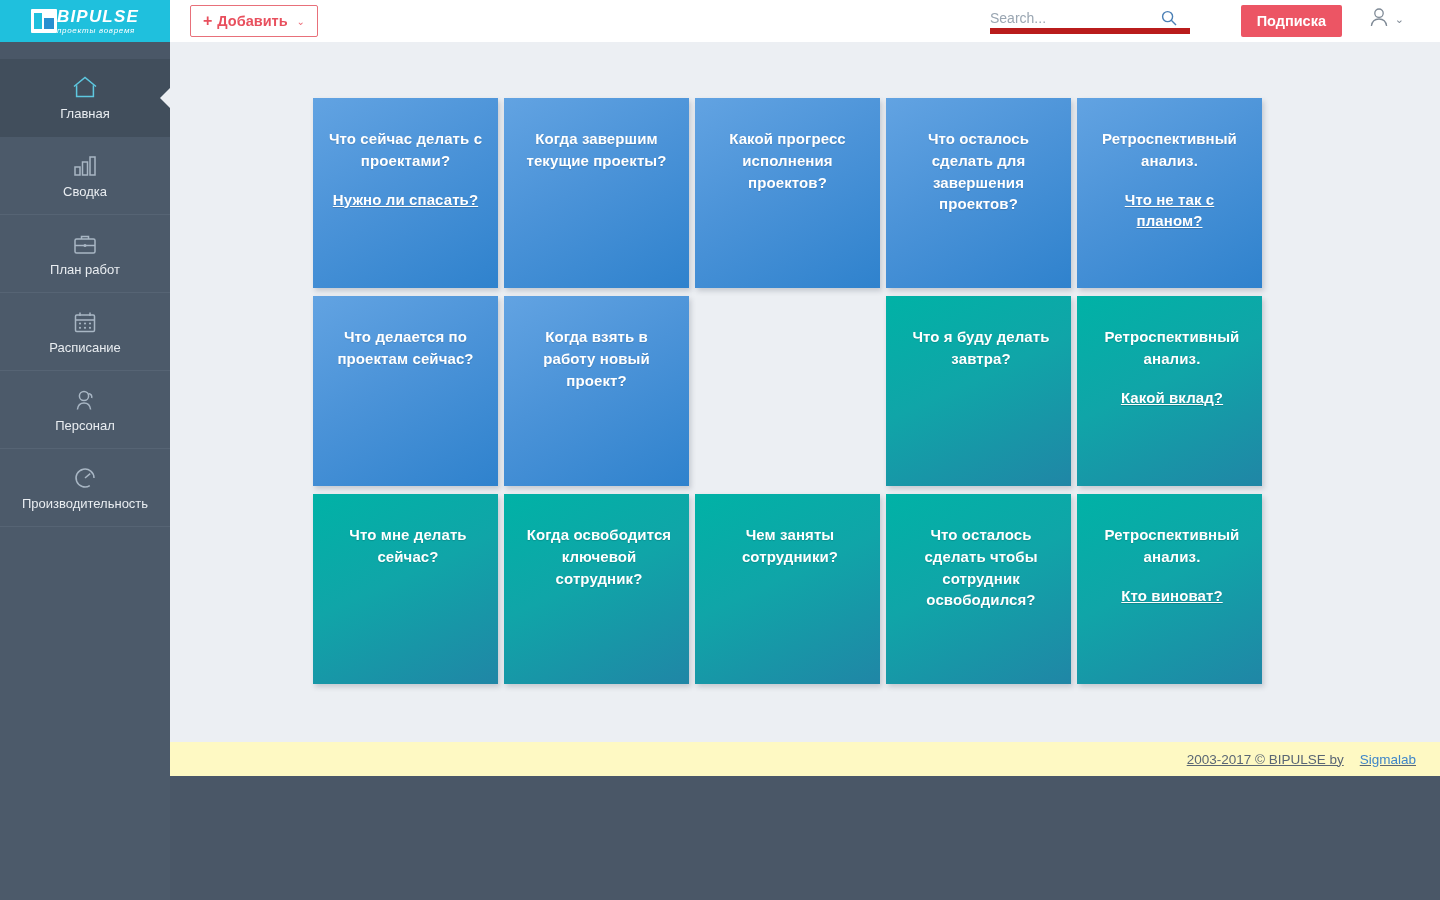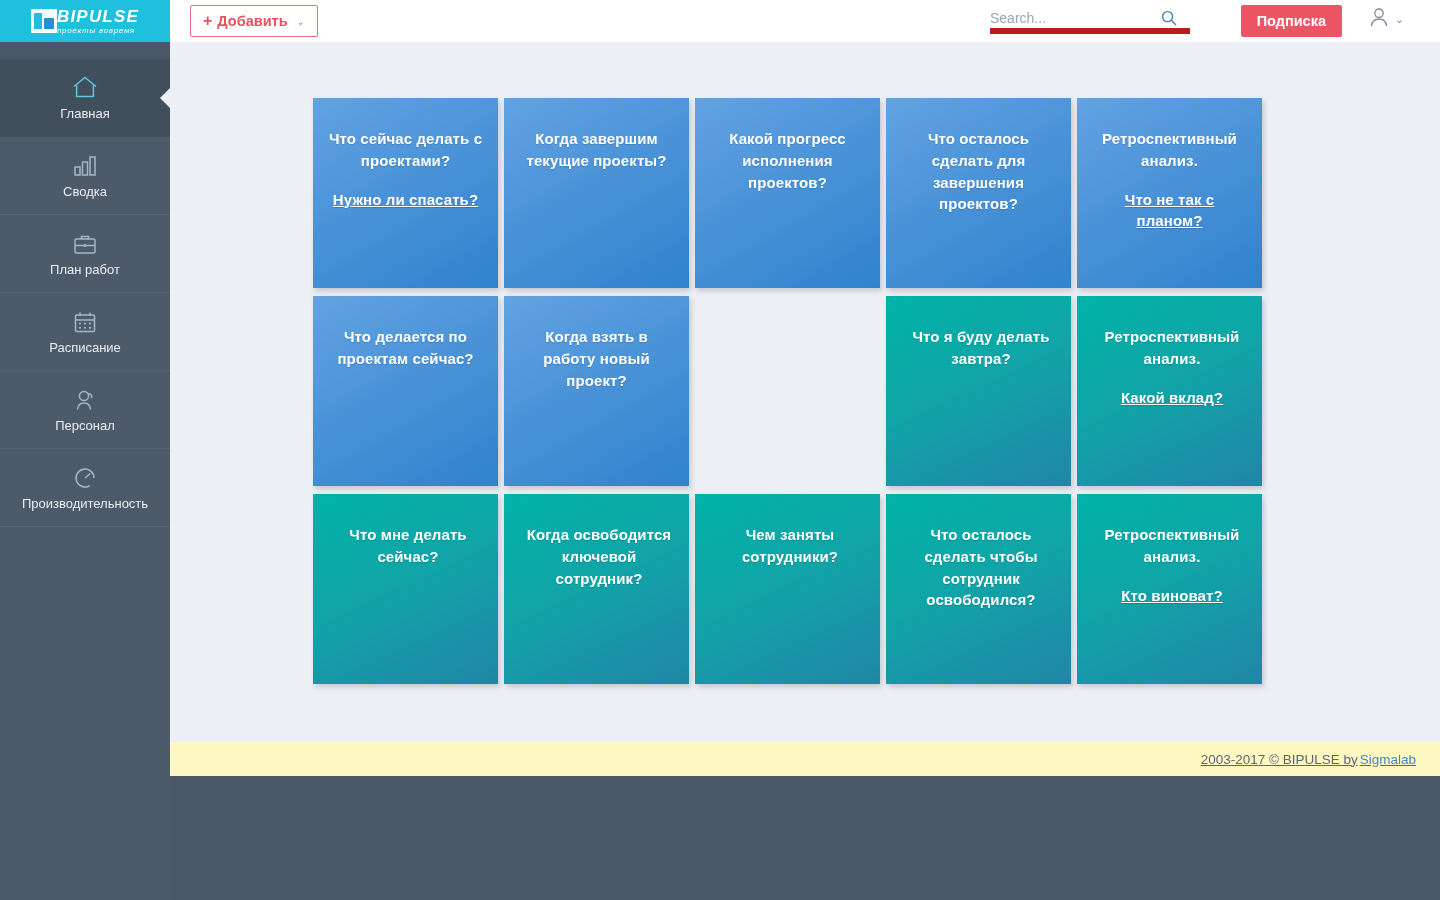--- a/index.html
+++ b/index.html
@@ -153,21 +153,21 @@
 
   .footer {
     position: absolute; left: 0; bottom: 0;
     width: 1270px; height: 34px;
     display: flex; align-items: center; justify-content: flex-end;
     padding-right: 24px;
     font-size: 13.5px; color: #5a6674;
     background: #fef9c3;
     text-decoration: underline;
   }
-  .footer a { color: #3f86c9; text-decoration: none; margin-left: 2px; }
+  .footer a { color: #3f86c9; text-decoration: none; margin-left: 16px; }
 </style>
 </head>
 <body>
 
 <div class="topbar">
 
   <div class="logo-box">
     <div class="logo-inner">
       <span class="logo-mark"></span>
       <span class="logo-words">

